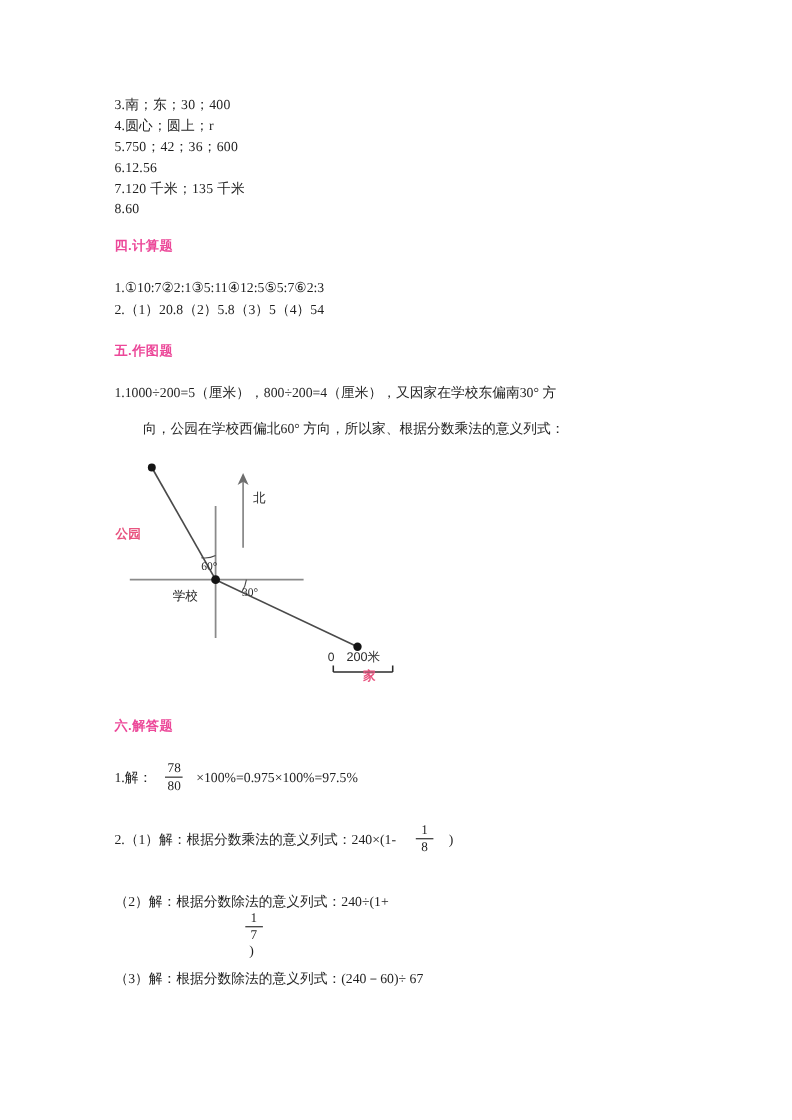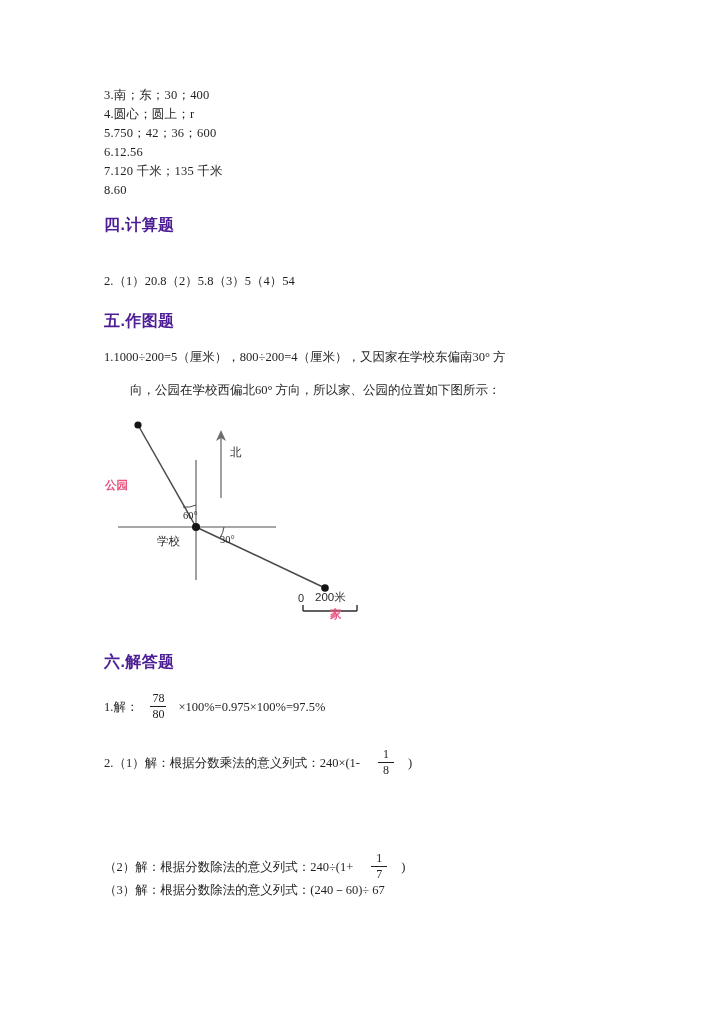--- a/index.html
+++ b/index.html
@@ -35,23 +35,23 @@
     letter-spacing: 0.2px;
     white-space: pre;
     color: #1f1f1f;
   }
 
   
   .sec-head {
     position: absolute;
     left: 104px;
     font-weight: bold;
-    font-size: 16px;
+    font-size: 12px;
     letter-spacing: 0.4px;
-    color: #4c1d95;
+    color: #ec4899;
     font-family: "Liberation Sans", "DejaVu Sans", sans-serif;
   }
   #head-calc { top: 215px; }
   #head-draw { top: 311px; }
   #head-solve { top: 652px; }
 
   
   .para {
     position: absolute;
     font-size: 12.5px;
@@ -79,21 +79,21 @@
     position: absolute;
     left: 104px;
     font-size: 12.5px;
     color: #1f1f1f;
     display: flex;
     align-items: center;
     white-space: pre;
   }
   #solve-1 { top: 693px; }
   #solve-2a { top: 749px; }
-  #solve-2b { top: 853px; }
+  #solve-2b { top: 812px; flex-direction: column; }
   #solve-2c { top: 882px; }
 
   .frac {
     display: inline-flex;
     flex-direction: column;
     align-items: center;
     justify-content: center;
     margin: 0 12px;
     line-height: 1.05;
     font-size: 12px;
@@ -160,28 +160,29 @@
     <div class="ans-line">3.南；东；30；400</div>
     <div class="ans-line">4.圆心；圆上；r</div>
     <div class="ans-line">5.750；42；36；600</div>
     <div class="ans-line">6.12.56</div>
     <div class="ans-line">7.120 千米；135 千米</div>
     <div class="ans-line">8.60</div>
   </div>
 
   <div class="sec-head" id="head-calc">四.计算题</div>
 
+  <div class="para" id="calc-1">1.①10:7②2:1③5:11④12:5⑤5:7⑥2:3</div>
 
   <div class="para" id="calc-2">2.（1）20.8（2）5.8（3）5（4）54</div>
 
   <div class="sec-head" id="head-draw">五.作图题</div>
 
   <div class="draw-text" id="draw-p1">
     <span class="l1">1.1000÷200=5（厘米），800÷200=4（厘米），又因家在学校东偏南30° 方</span>
-    <span class="l2">向，公园在学校西偏北60° 方向，所以家、公园的位置如下图所示：</span>
+    <span class="l2">向，公园在学校西偏北60° 方向，所以家、根据分数乘法的意义列式：</span>
   </div>
 
   <div id="diagram">
     <svg width="300" height="215" viewBox="0 0 300 215">
 
       <line x1="18" y1="115" x2="176" y2="115" stroke="#8a8a8a" stroke-width="1.6"></line>
 
       <line x1="96" y1="48" x2="96" y2="168" stroke="#8a8a8a" stroke-width="1.6"></line>
 
       <line x1="96" y1="115" x2="38" y2="13" stroke="#4a4a4a" stroke-width="1.5"></line>

